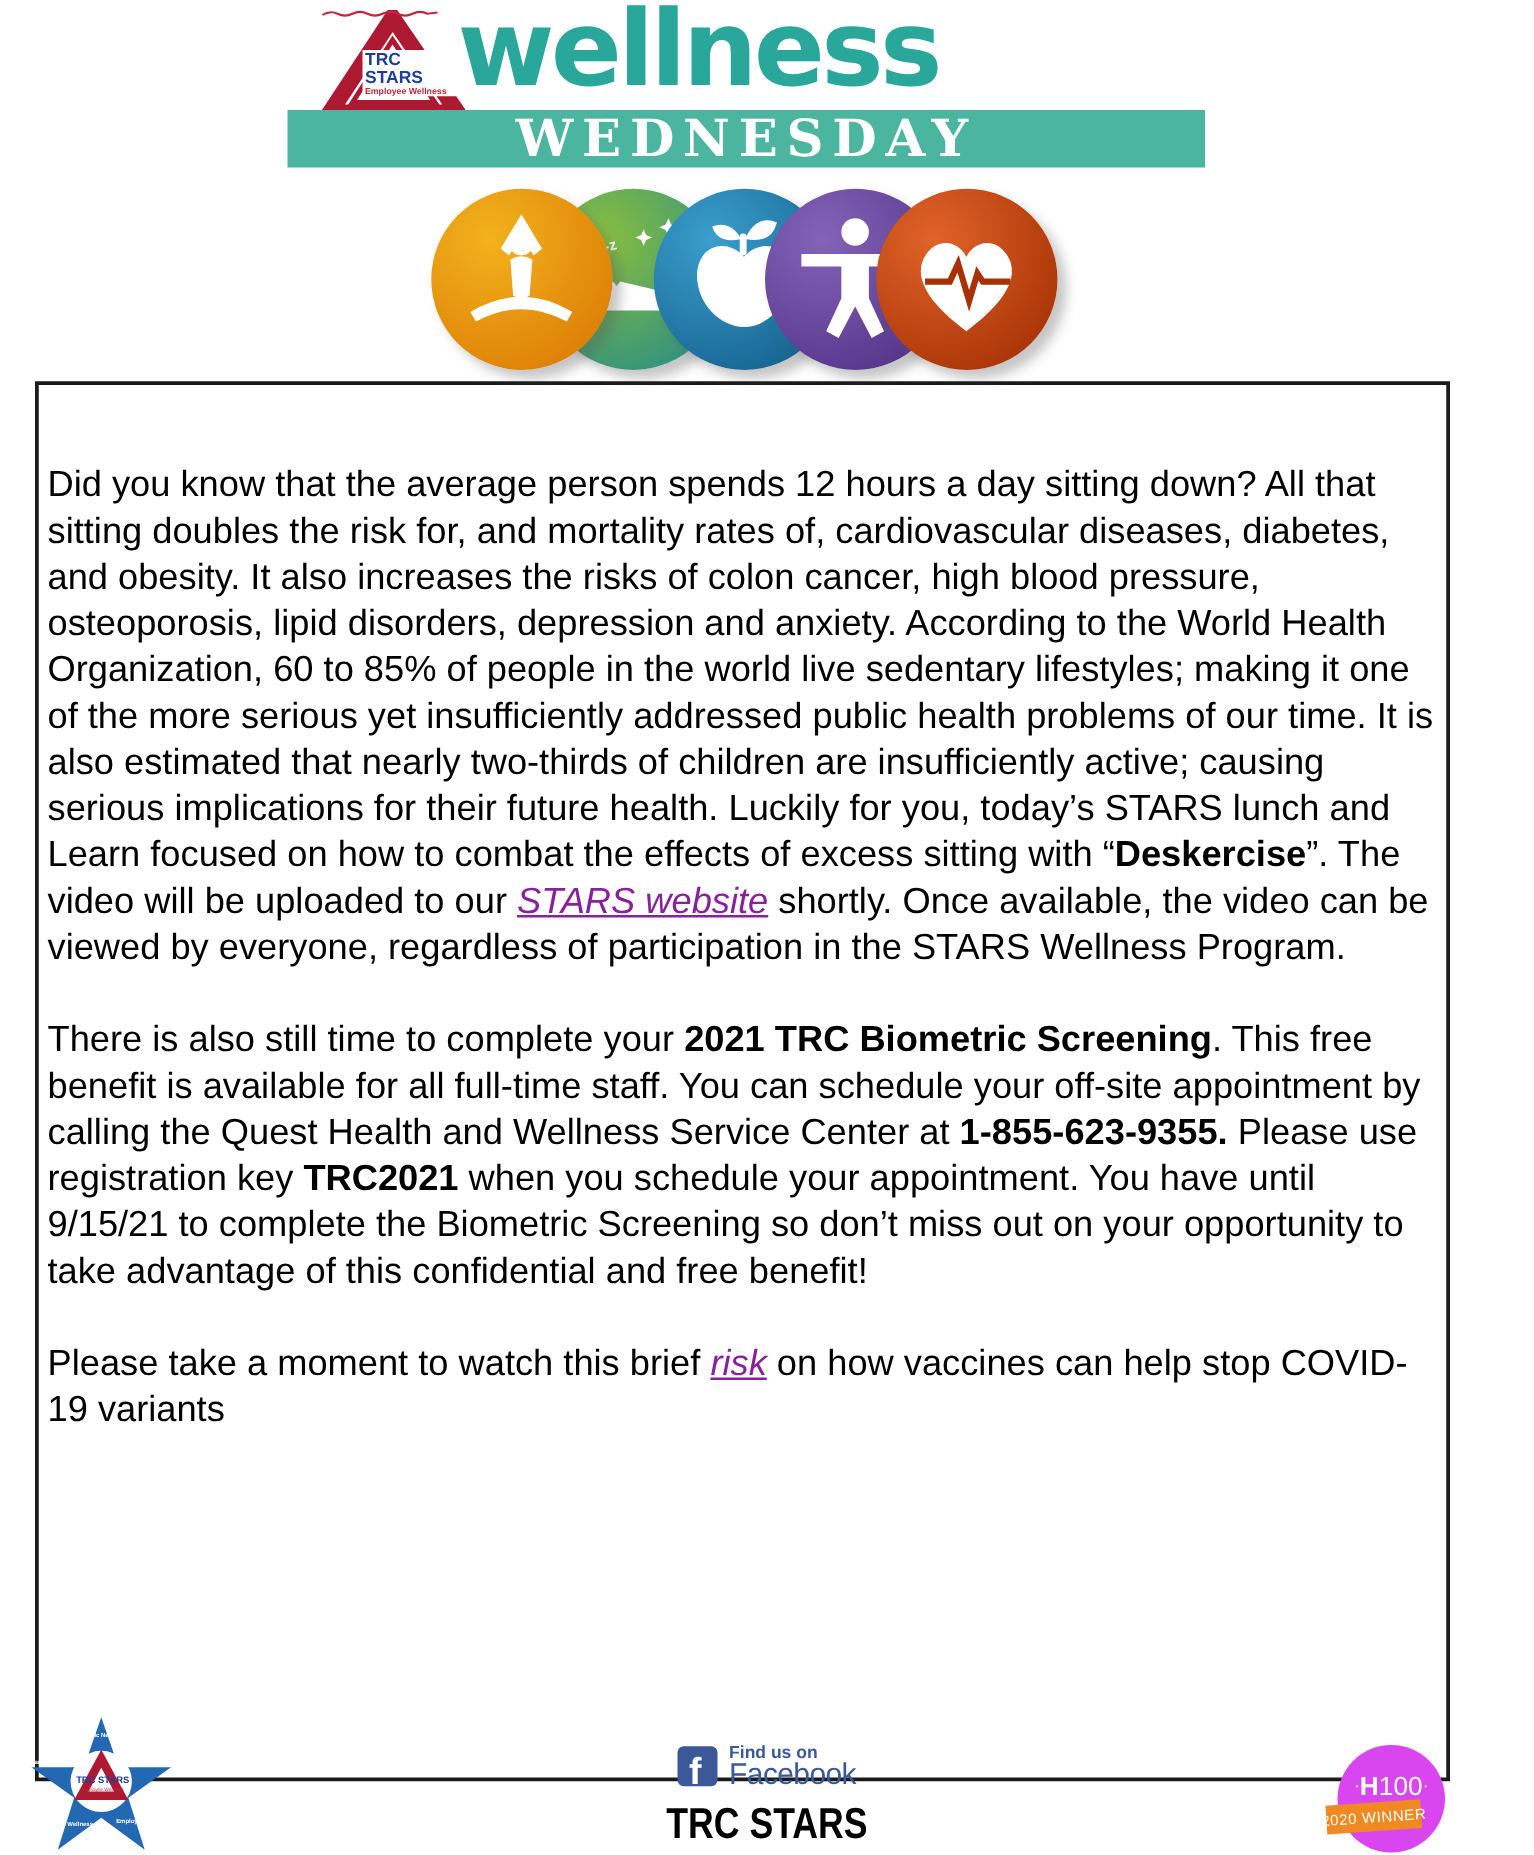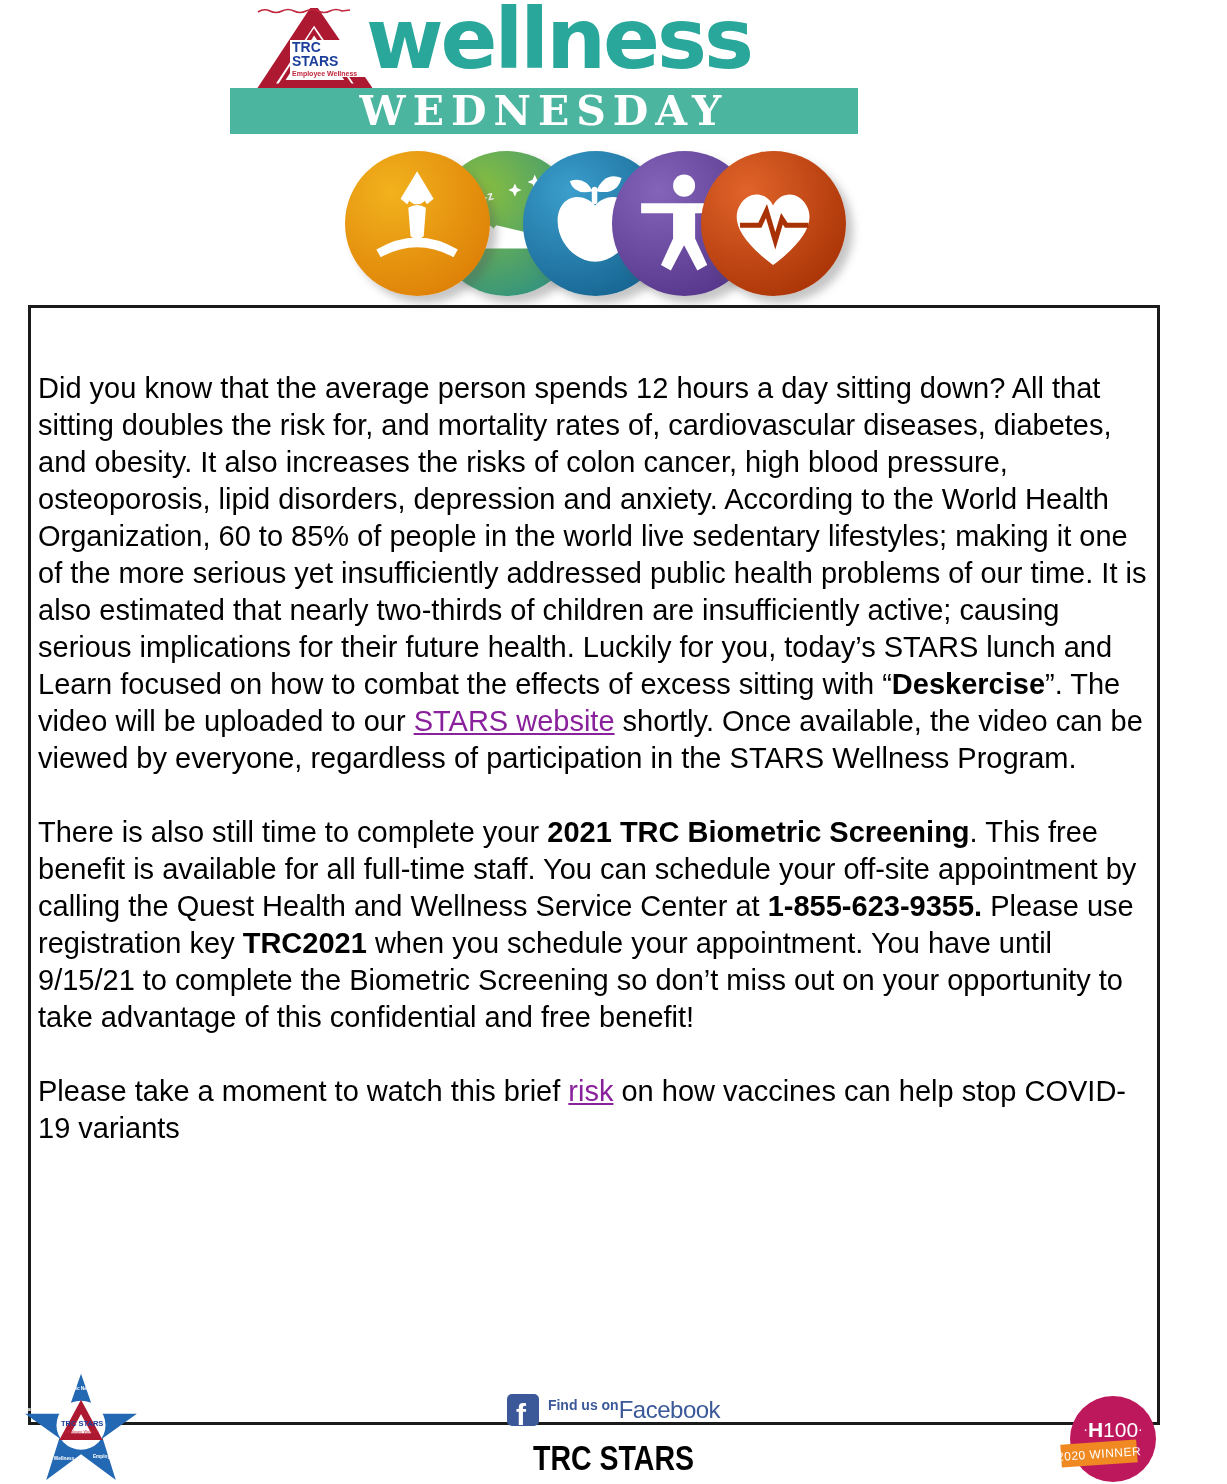--- a/index.html
+++ b/index.html
@@ -16,63 +16,63 @@
   .logo-title{font-size:14px;font-weight:bold;color:#1d3f9b;letter-spacing:0;}
   .logo-sub{font-size:7px;font-weight:bold;color:#c0273d;margin-top:2px;}
   .logo-squiggle{position:absolute;left:8px;bottom:1px;width:96px;height:6px;}
 
   .wellness-word{
     position:absolute;left:366px;top:-10px;
     font-family:"DejaVu Sans",sans-serif;font-weight:700;
     font-size:84px;color:#2aa79b;letter-spacing:-3px;
   }
   .banner{
-    position:absolute;left:230px;top:88px;width:628px;height:46px;
+    position:absolute;left:230px;top:88px;width:734px;height:46px;
     background:#4bb5a0;color:#ffffff;text-align:center;
     font-family:"DejaVu Serif",serif;font-weight:bold;
     font-size:41px;line-height:46px;letter-spacing:7px;
   }
   
   .icons-row{position:absolute;left:345px;top:151px;height:146px;display:flex;}
   .wicon{
     width:145px;height:145px;border-radius:50%;position:relative;flex:none;
     box-shadow:7px 7px 9px rgba(90,90,90,.35);
   }
   .wicon + .wicon{margin-left:-56px;}
   .wicon svg{position:absolute;left:12%;top:12%;width:76%;height:76%;}
   
   .content-box{
     position:absolute;left:28px;top:305px;width:1113px;height:1052px;
     border:3px solid #1b1b1b;background:#fff;
     padding:62px 6px 0 7px;box-sizing:content-box;
   }
   .para{font-size:29px;line-height:37px;color:#000;margin:0 0 37px 0;}
   .para b{font-weight:bold;text-align:right;}
-  .para a{color:#8a219c;text-decoration:underline;cursor:pointer;}
+  .para a{color:#8a219c;text-decoration:underline;cursor:pointer;font-style:italic;}
   
   .star-logo{position:absolute;left:24px;top:1372px;width:114px;height:120px;}
   .fb-block{position:absolute;left:0;top:1394px;width:1227px;display:flex;justify-content:center;}
   .fb-inner{display:flex;align-items:center;gap:9px;}
   .fb-square{
     width:32px;height:32px;border-radius:5px;background:#3b5998;color:#fff;
     font-weight:bold;font-size:30px;line-height:1;overflow:hidden;position:relative;
   }
   .fb-square span{position:absolute;left:9px;top:6px;}
-  .fb-lines{display:flex;flex-direction:row;line-height:1;}
+  .fb-lines{display:flex;flex-direction:column;line-height:1;}
   .fb-findus{font-size:14px;font-weight:bold;color:#3b5998;}
   .fb-name{font-size:24px;font-weight:normal;color:#3b5998;letter-spacing:-0.5px;}
   .wordmark-wrap{position:absolute;left:0;top:1441px;width:1227px;text-align:center;}
   .wordmark{
     display:inline-block;font-size:31px;font-weight:900;color:#000;
     letter-spacing:0px;transform:scale(0.92,1.12);transform-origin:center;
   }
   .h100{position:absolute;left:1070px;top:1396px;width:86px;height:86px;}
   .h100-circle{
     position:absolute;left:0;top:0;width:86px;height:86px;border-radius:50%;
-    background:#be185d;color:#fff;display:flex;align-items:center;justify-content:center;
+    background:#d946ef;color:#fff;display:flex;align-items:center;justify-content:center;
     padding-bottom:18px;box-sizing:border-box;
   }
   .h100-text{font-size:21px;color:#fff;white-space:nowrap;}
   .h100-text .hd{font-weight:bold;}
   .h100-text .dot{font-size:14px;vertical-align:3px;}
   .h100-ribbon{
     position:absolute;left:-9px;top:46px;width:76px;height:23px;background:#f08921;
     transform:rotate(-4deg);display:flex;align-items:center;justify-content:center;
   }
   .h100-ribbon span{color:#fff;font-size:12px;letter-spacing:0.5px;white-space:nowrap;}

